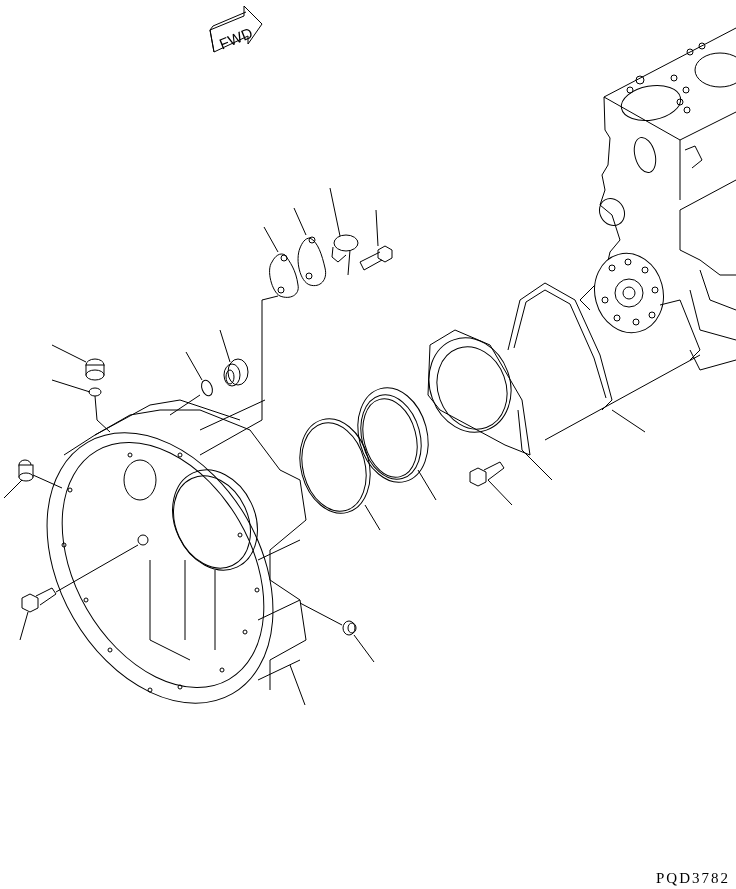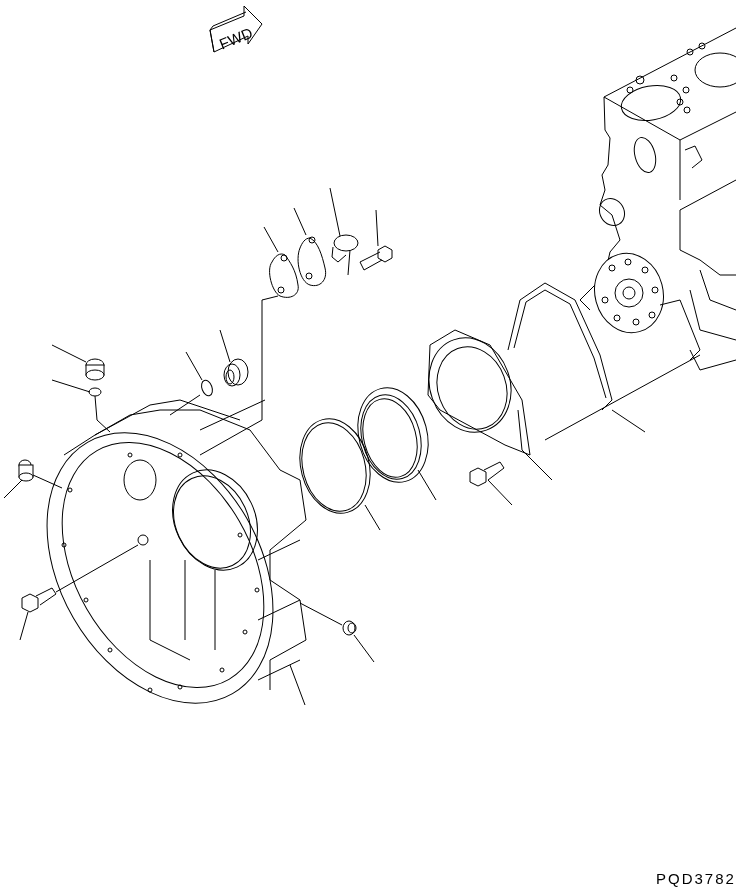--- a/index.html
+++ b/index.html
@@ -2,21 +2,21 @@
 <html><head>
 <meta charset="utf-8">
 <style>
   html, body { margin:0; padding:0; background:#ffffff; }
   #canvas { position:relative; width:736px; height:889px; background:#ffffff; overflow:hidden; }
   svg { position:absolute; left:0; top:0; }
   .ln { stroke:#000; stroke-width:1; fill:none; }
   .fl { stroke:#000; stroke-width:1; fill:#fff; }
   .code {
     position:absolute; left:656px; top:870px;
-    font-family:Liberation Sans, sans-serif; font-size:15px; letter-spacing:2px; color:#000;
+    font-family:Liberation Serif, serif; font-size:15px; letter-spacing:2px; color:#000;
   }
   .fwd-text { font-family:"Liberation Sans", sans-serif; font-size:15px; }
 </style>
 </head>
 <body>
 
 <div id="canvas">
 <svg width="736" height="889" viewBox="0 0 736 889">
 
   <g>

